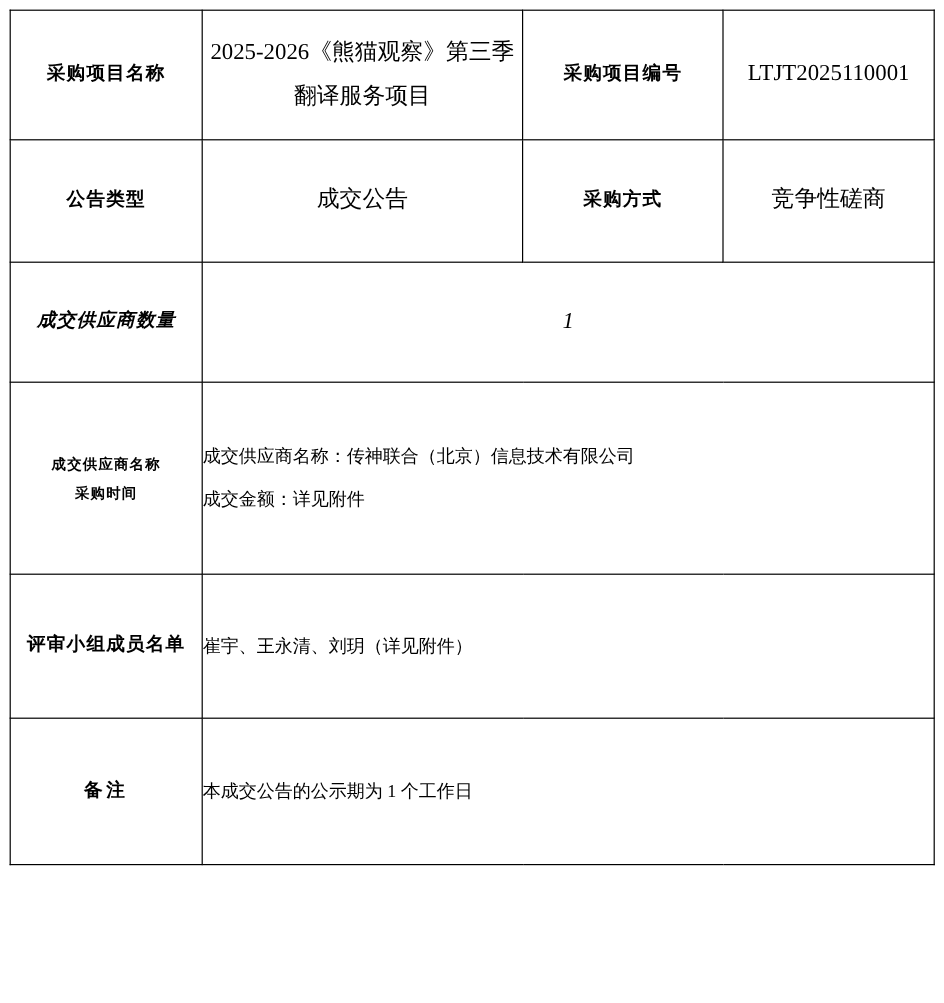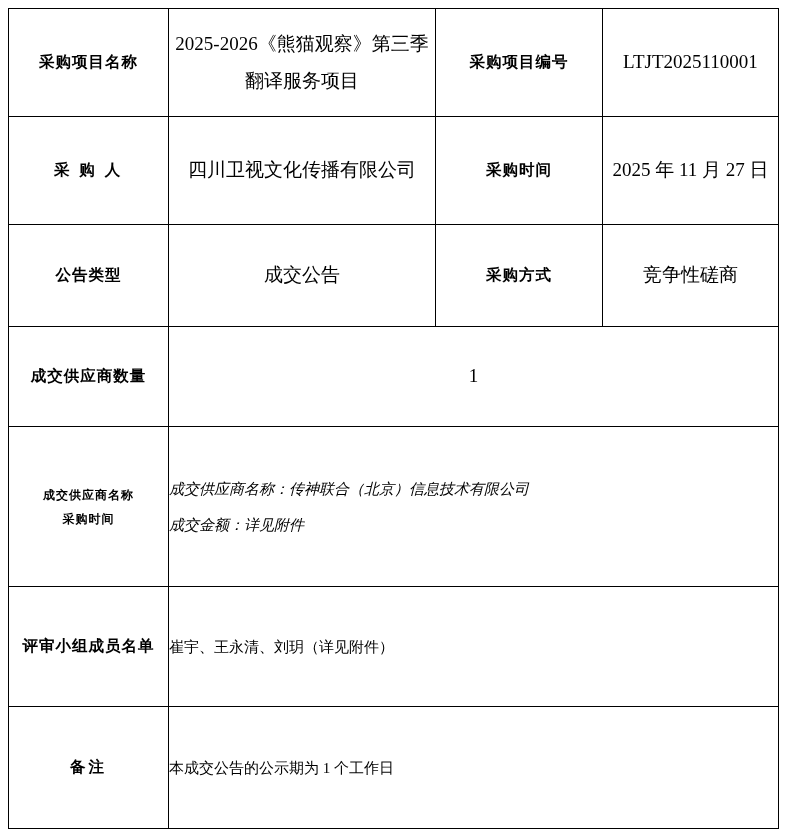--- a/index.html
+++ b/index.html
@@ -52,32 +52,31 @@
     line-height: 1.9;
   }
   .val-l {
     text-align: left;
     font-size: 15px;
     padding: 6px 10px;
     line-height: 2.0;
   }
   .val-l p {
     margin: 0 0 6px 0;
-    font-style: italic;
   }
   .val-l p:last-child {
     margin-bottom: 0;
   }
   .sp {
     letter-spacing: 3px;
   }
   .r1 { height: 108px; }
   .r2 { height: 108px; }
   .r3 { height: 102px; }
-  .r4 { height: 100px; }
+  .r4 { height: 100px; font-style: italic; }
   .r5 { height: 160px; }
   .r6 { height: 120px; }
   .r7 { height: 122px; padding-left: 32px; }
   .col1 { width: 160px; }
   .col2 { width: 267px; }
   .col3 { width: 167px; }
   .col4 { width: 176px; }
 </style>
 </head>
 <body>
@@ -89,26 +88,20 @@
         <col class="col2">
         <col class="col3">
         <col class="col4">
     </colgroup>
     <tbody>
       <tr class="r1">
         <td class="lbl">采购项目名称</td>
         <td class="val-c">2025-2026《熊猫观察》第三季翻译服务项目</td>
         <td class="lbl">采购项目编号</td>
         <td class="val-c">LTJT2025110001</td>
-      </tr>
-      <tr class="r2">
-        <td class="lbl sp">采 购 人</td>
-        <td class="val-c">四川卫视文化传播有限公司</td>
-        <td class="lbl">采购时间</td>
-        <td class="val-c">2025 年 11 月 27 日</td>
       </tr>
       <tr class="r3">
         <td class="lbl">公告类型</td>
         <td class="val-c">成交公告</td>
         <td class="lbl">采购方式</td>
         <td class="val-c">竞争性磋商</td>
       </tr>
       <tr class="r4">
         <td class="lbl">成交供应商数量</td>
         <td class="val-c" colspan="3">1</td>

